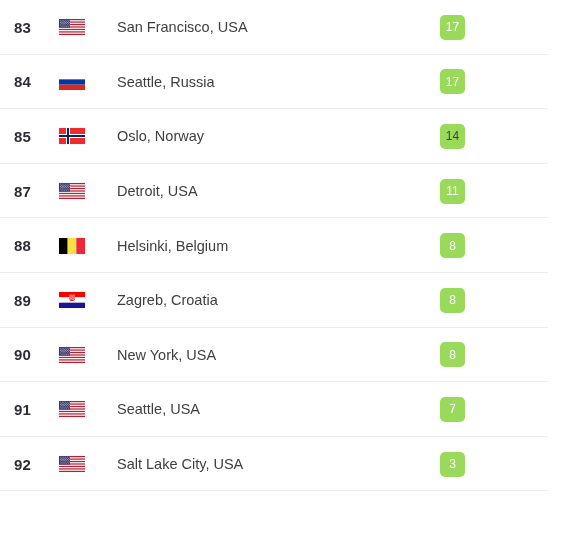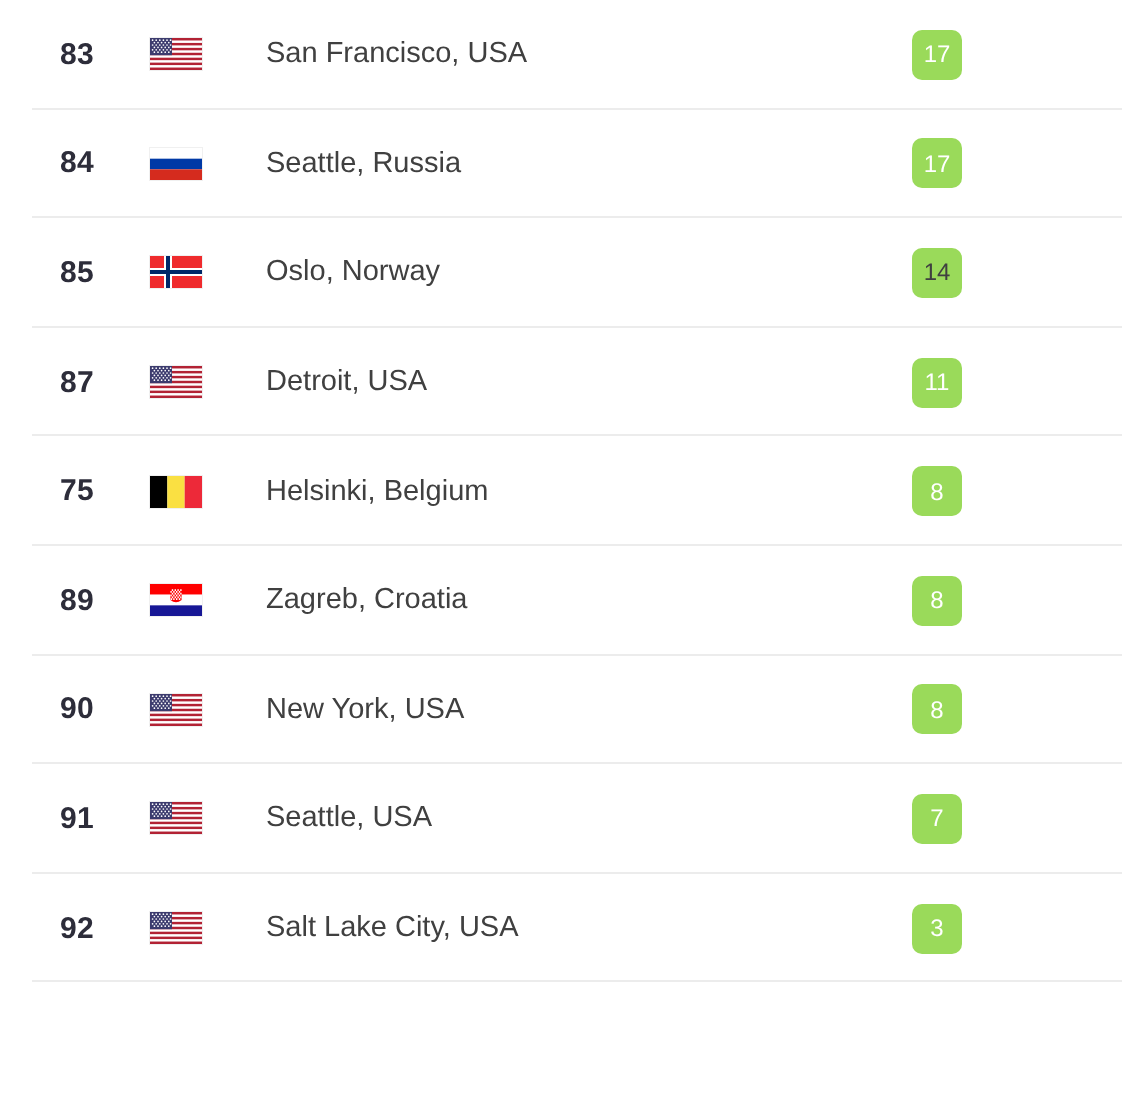--- a/index.html
+++ b/index.html
@@ -10,21 +10,20 @@
   body {
     width: 561px;
     height: 555px;
     font-family: "Liberation Sans", sans-serif;
     overflow: hidden;
   }
 
   #ranking-list {
     width: 485px;
     display: block;
-    padding-left: 16px;
   }
 
   .row {
     position: relative;
     height: 54.6px;
     display: flex;
     align-items: center;
     box-sizing: border-box;
   }
   .row::after {
@@ -244,21 +243,21 @@
             </g>
           </svg>
         </span>
       </div>
       <div class="city">Detroit, USA</div>
       <div class="score-cell">
         <div class="badge" style="background: rgb(154, 218, 90); color: rgb(255, 255, 255);">11</div>
       </div>
     </div>
     <div class="row">
-      <div class="rank">75</div>
+      <div class="rank">88</div>
       <div class="flag-cell">
         <span class="flag" title="Belgium flag">
           <svg width="26" height="16" viewBox="0 0 26 16" xmlns="http://www.w3.org/2000/svg">
             <rect x="0" width="8.67" height="16" fill="#000000"></rect>
             <rect x="8.67" width="8.67" height="16" fill="#fae042"></rect>
             <rect x="17.34" width="8.66" height="16" fill="#ed2939"></rect>
           </svg>
         </span>
       </div>
       <div class="city">Helsinki, Belgium</div>

